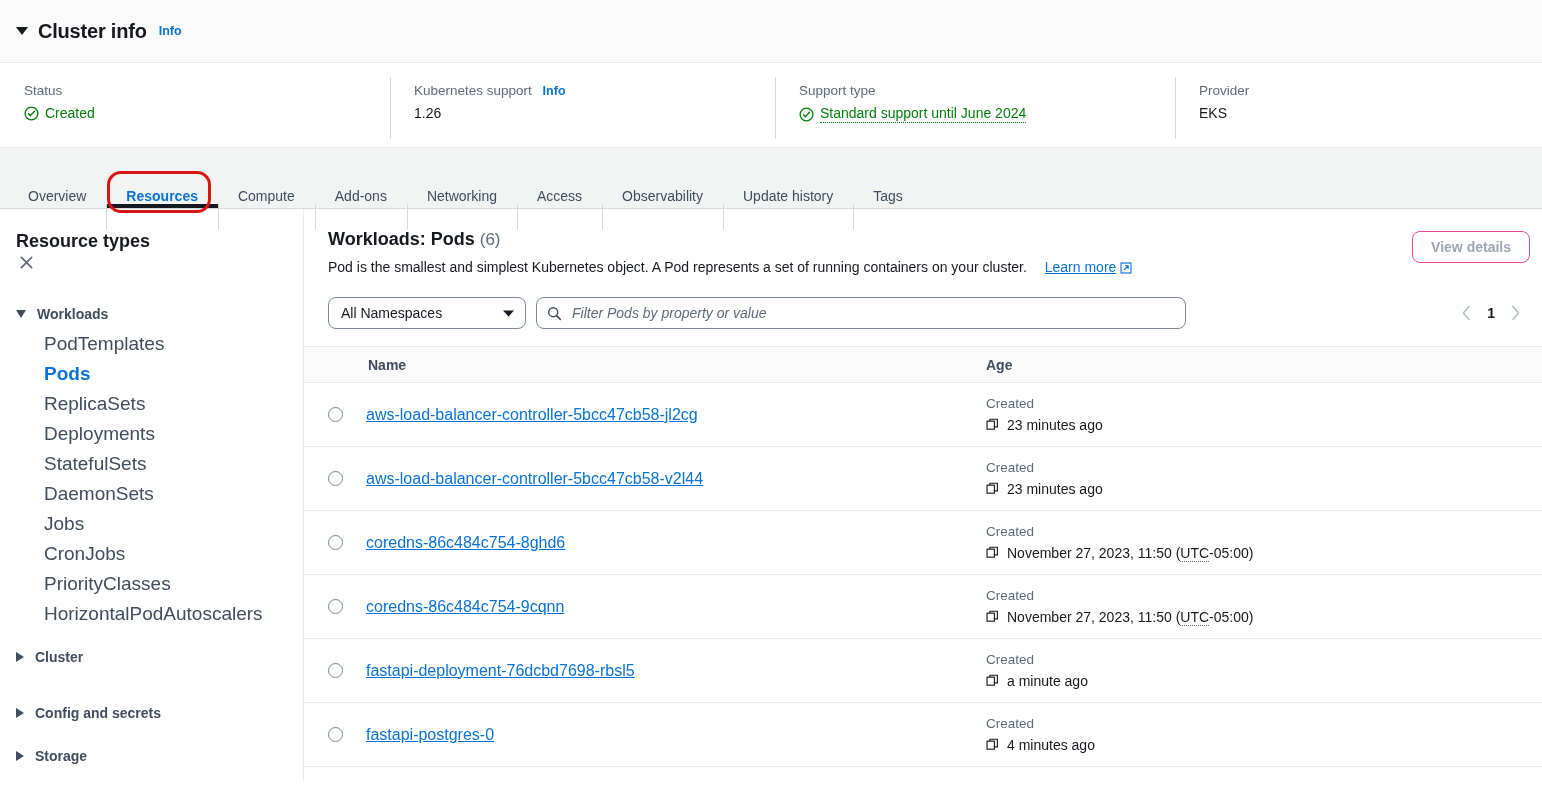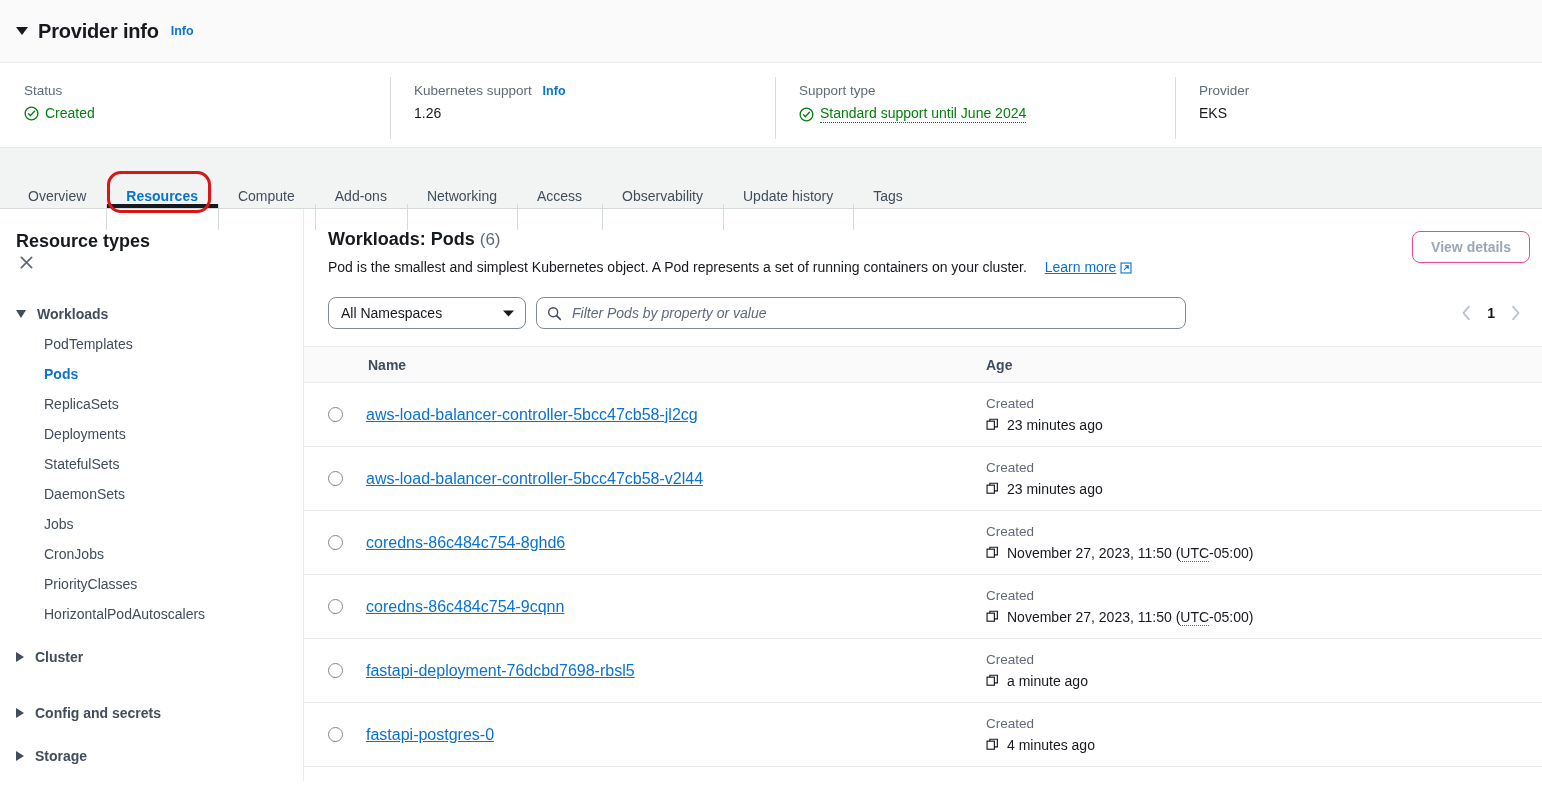--- a/index.html
+++ b/index.html
@@ -185,21 +185,21 @@
     border-top: 8px solid #414d5c;
     margin-right: 11px;
     flex: none;
   }
   .sb-group-label {
     font-size: 14px;
     font-weight: bold;
     color: #414d5c;
   }
   .sb-item {
-    font-size: 14px;
+    font-size: 19px;
     color: #414d5c;
     padding: 0 16px 0 44px;
     height: 30px;
     display: flex;
     align-items: center;
     cursor: pointer;
     text-align: right;
   }
   .sb-item.selected {
     color: #0972d3;
@@ -376,21 +376,21 @@
     white-space: nowrap;
   }
   .copy-icon { margin-right: 7px; flex: none; line-height: 0; }
 </style>
 </head>
 <body>
 
 <div id="cluster-info-panel">
   <div id="cluster-info-header">
     <span class="caret-down"></span>
-    <span id="cluster-info-title">Provider info</span>
+    <span id="cluster-info-title">Cluster info</span>
     <a class="info-link" href="#">Info</a>
   </div>
 
   <div id="cluster-info-body">
 
     <div class="info-col" style="width:390px">
       <div class="info-label">Status</div>
       <div class="info-value green">
         <span class="check-icon">
           <svg width="15" height="15" viewBox="0 0 16 16">

